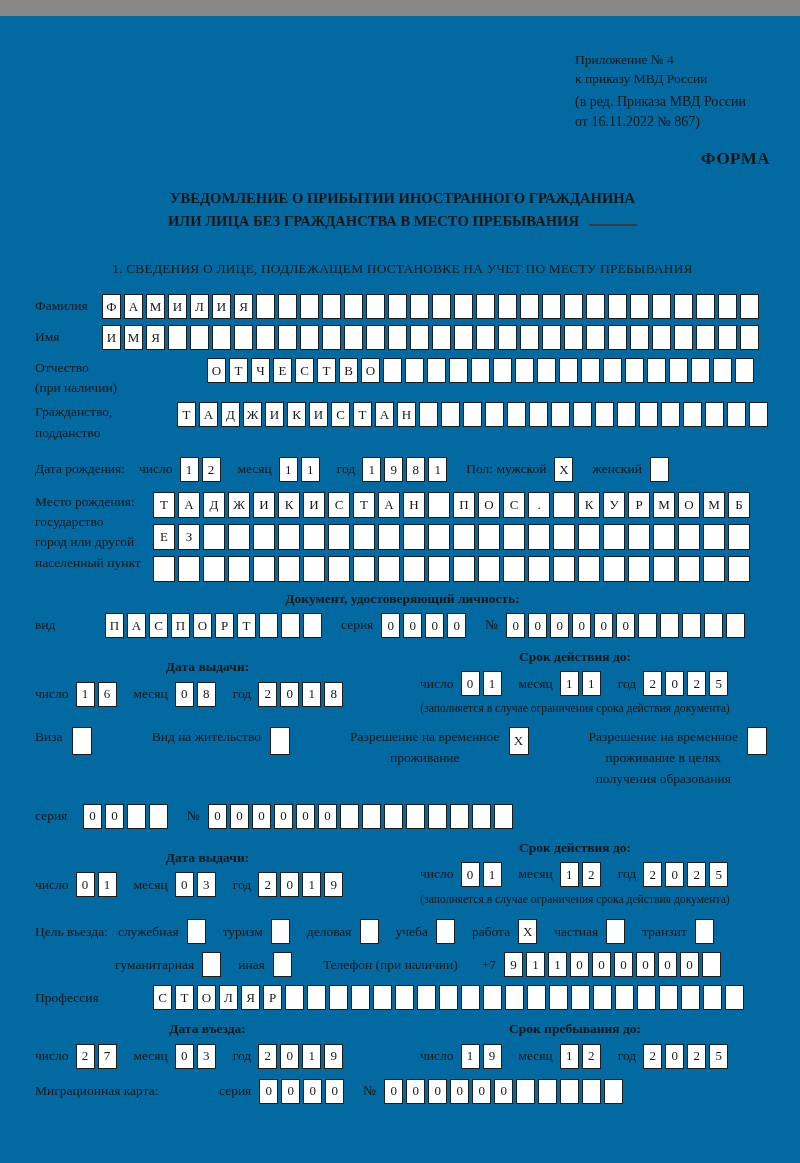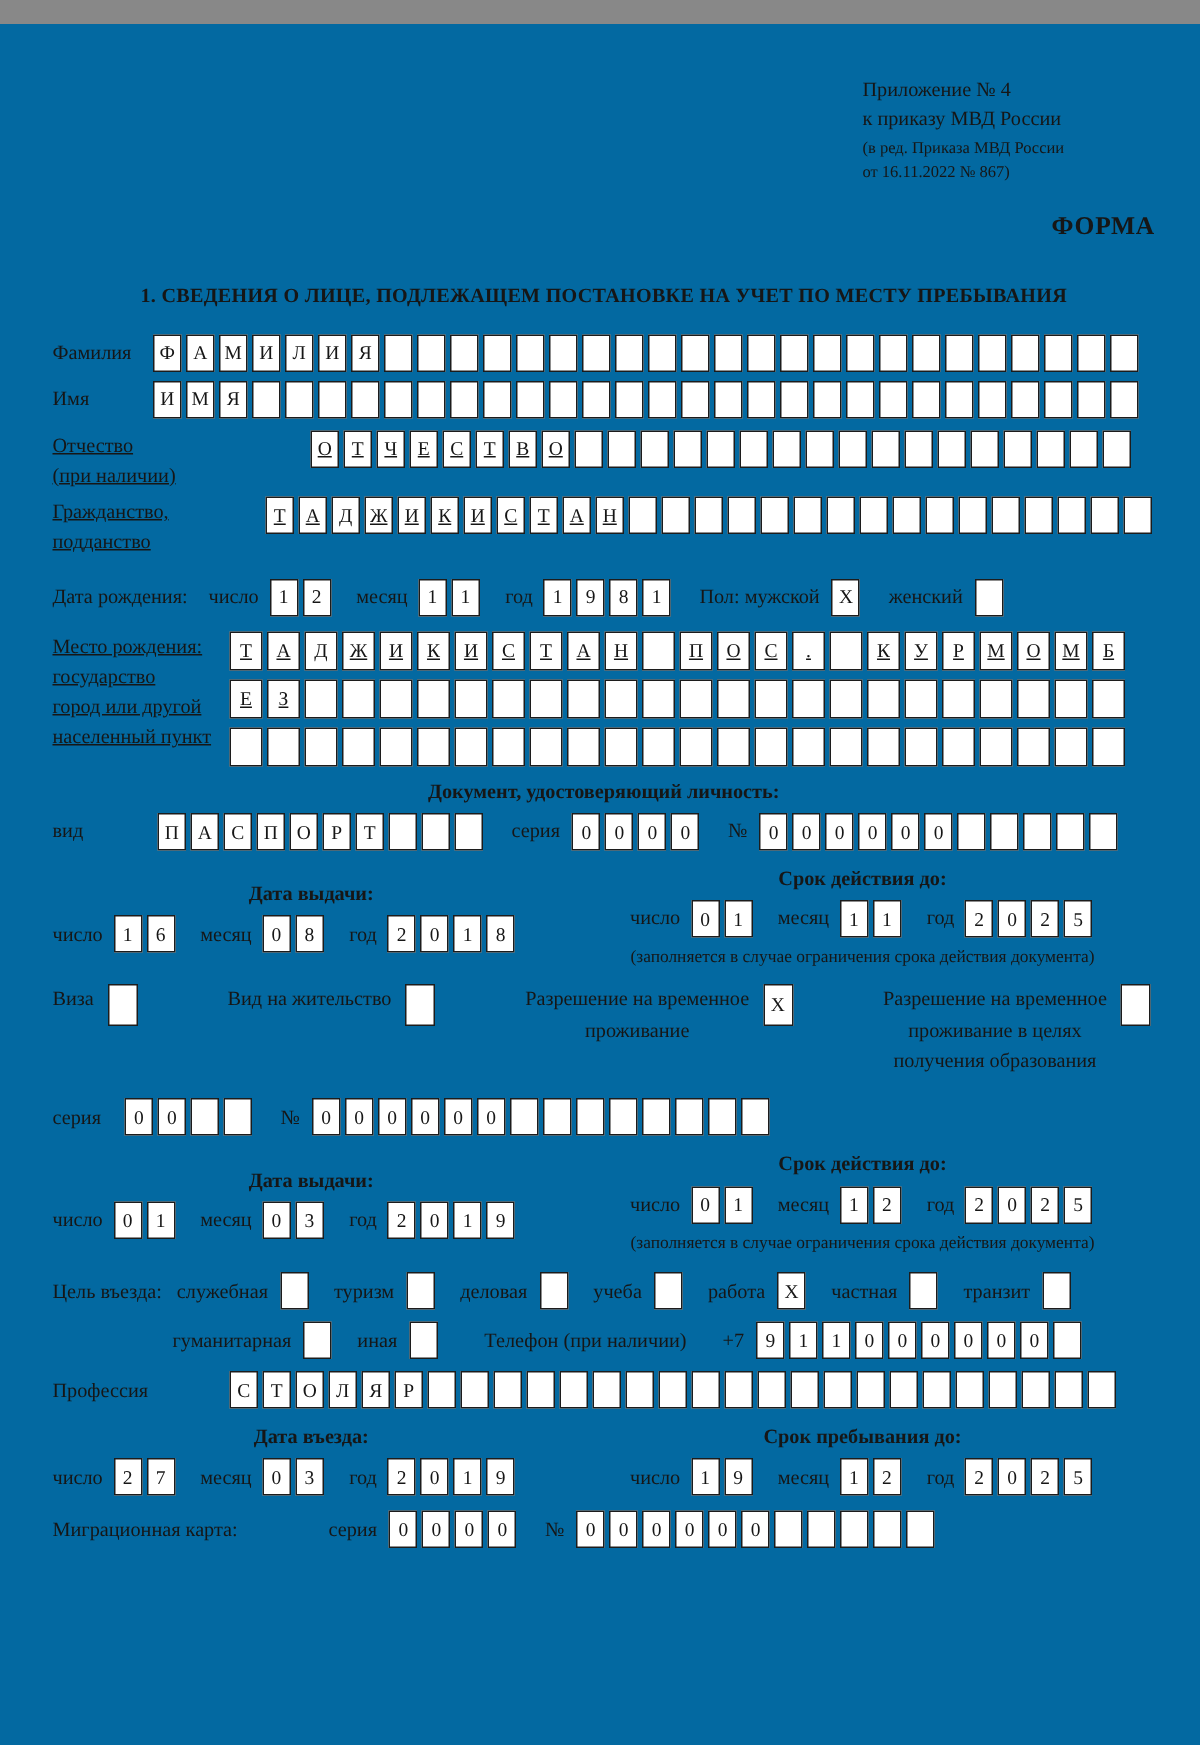--- a/index.html
+++ b/index.html
@@ -5,30 +5,30 @@
   html,body{margin:0;padding:0;background:#888;}
   .page{
     width:800px;height:1163px;background:#0369a1;box-sizing:border-box;
     padding:34px 30px 10px 35px;margin:16px auto;
     font-family:"Liberation Serif","DejaVu Serif",serif;
     color:#161616;font-size:13.5px;line-height:1.35;position:relative;overflow:hidden;
   }
   
   .hdr{margin-left:540px;line-height:1.42;}
   .hdr div{white-space:nowrap;}
-  .hdr .amend{font-size:11px;}
+  .hdr .amend{font-size:14px;}
   .hdr .gap{height:4px;}
   .forma{text-align:right;font-weight:bold;font-size:17px;margin-top:16px;letter-spacing:.5px;}
   
   .title{text-align:center;font-weight:bold;font-size:14.6px;margin-top:16px;line-height:1.6;}
   .blank-underline{display:inline-block;width:48px;border-bottom:2px solid #3a3a3a;height:.75em;margin-left:10px;}
-  .sec-heading{font-weight:bold;font-size:13.4px;text-align:center;margin-top:26px;letter-spacing:.2px;}
+  .sec-heading{font-weight:normal;font-size:13.4px;text-align:center;margin-top:26px;letter-spacing:.2px;}
   
   .frow{display:flex;align-items:center;margin-top:6px;}
-  .frow.top{align-items:flex-start;text-decoration:underline;}
+  .frow.top{align-items:flex-start;}
   .flabel{flex:none;white-space:pre-line;line-height:1.5;}
   .w67{width:67px}.w118{width:118px}.w142{width:142px}.w172{width:172px}
   
   .cells{display:flex;flex:none;}
   .cell{
     width:19px;height:25px;box-sizing:border-box;border:1.6px solid #1c1c1c;
     margin-right:3px;display:inline-flex;align-items:center;justify-content:center;
     font-size:13px;background:#fff;flex:none;
   }
   .cells-wide .cell{width:22px;height:26px;}
@@ -67,20 +67,26 @@
   <div class="hdr">
     <div>Приложение № 4</div>
     <div>к приказу МВД России</div>
     <div class="gap"></div>
     <div class="amend">(в ред. Приказа МВД России</div>
     <div class="amend">от 16.11.2022 № 867)</div>
   </div>
 
   <div class="forma">ФОРМА</div>
 
+  <div class="title">
+    <div>УВЕДОМЛЕНИЕ О ПРИБЫТИИ ИНОСТРАННОГО ГРАЖДАНИНА</div>
+    <div>
+      <span>ИЛИ ЛИЦА БЕЗ ГРАЖДАНСТВА В МЕСТО ПРЕБЫВАНИЯ</span><span class="blank-underline"></span>
+    </div>
+  </div>
 
   <div class="sec-heading">1. СВЕДЕНИЯ О ЛИЦЕ, ПОДЛЕЖАЩЕМ ПОСТАНОВКЕ НА УЧЕТ ПО МЕСТУ ПРЕБЫВАНИЯ</div>
 
   <div class="frow" style="margin-top:16px;">
     <span class="flabel w67">Фамилия</span>
     <span class="cells">
         <span class="cell">Ф</span>
         <span class="cell">А</span>
         <span class="cell">М</span>
         <span class="cell">И</span>

